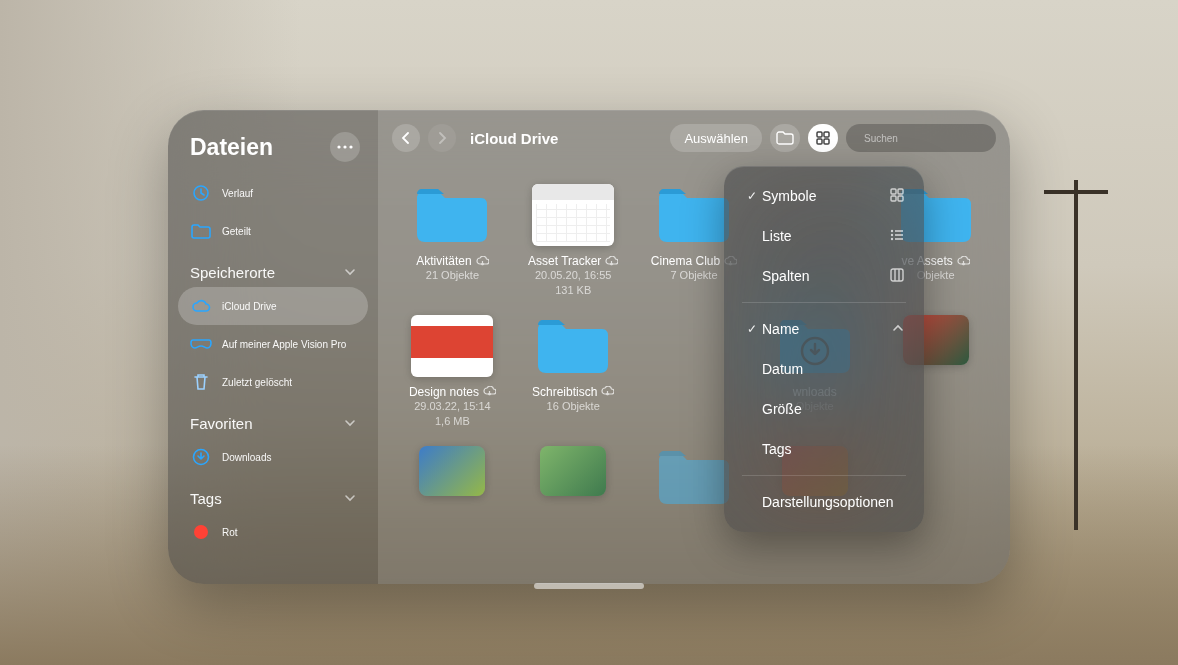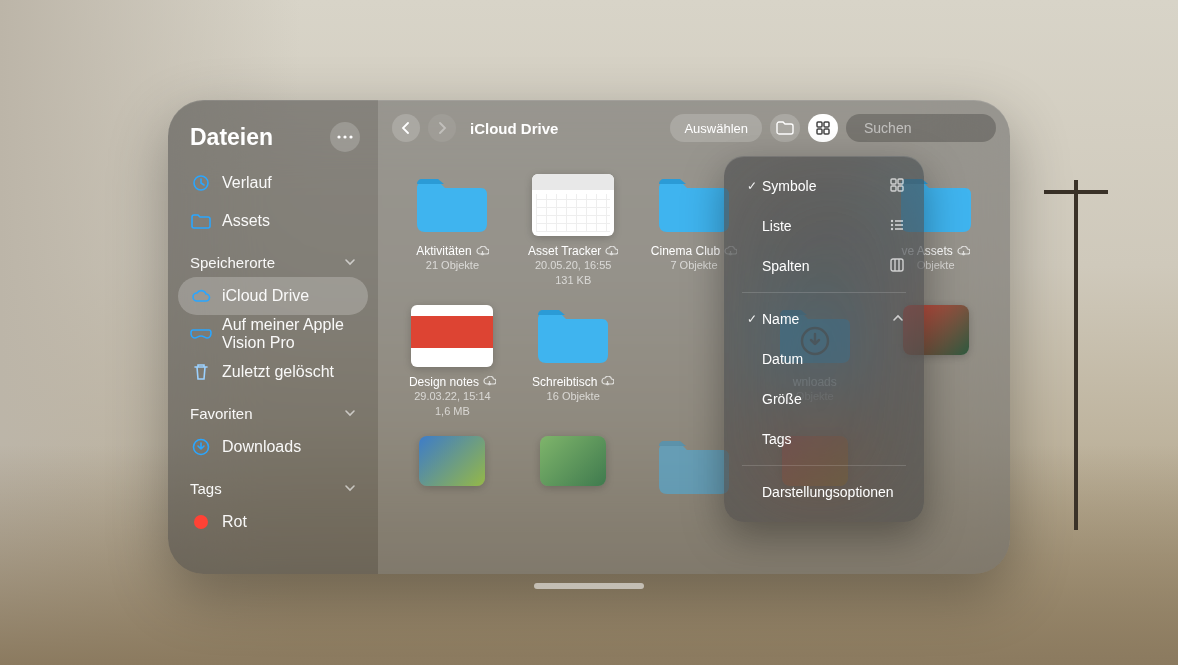--- a/index.html
+++ b/index.html
@@ -7,42 +7,42 @@
   width: 1178px; height: 665px;
   background: linear-gradient(180deg, #d8d4c8 0%, #cfc9bb 40%, #a89878 100%);
   position: relative; overflow: hidden;
 }
 .room-wall-left { position: absolute; left: 0; top: 0; bottom: 0; width: 300px; background: linear-gradient(90deg, #bcb5a8 0%, transparent 100%); }
 .room-floor { position: absolute; left: 0; right: 0; bottom: 0; height: 220px; background: linear-gradient(180deg, transparent 0%, #8b7a5f 100%); }
 .coat-rack { position: absolute; right: 100px; top: 180px; width: 4px; height: 350px; background: #3a3228; }
 .coat-rack::before { content:''; position: absolute; top: 10px; left: -30px; width: 64px; height: 4px; background: #3a3228; }
 
 .window {
-  position: absolute; left: 168px; top: 100px; width: 842px; height: 474px;
+  position: absolute; left: 168px; top: 110px; width: 842px; height: 474px;
   border-radius: 36px;
   background: rgba(80,80,80,0.4);
   backdrop-filter: blur(40px) saturate(120%);
   box-shadow: 0 20px 60px rgba(0,0,0,0.3), inset 0 1px 0 rgba(255,255,255,0.15);
   display: flex;
   overflow: visible;
 }
 .sidebar {
   width: 210px; flex-shrink: 0;
   background: rgba(50,50,50,0.25);
   border-radius: 36px 0 0 36px;
   padding: 22px 10px 10px 10px;
   overflow: hidden;
 }
 .sidebar-header { display: flex; align-items: center; padding: 0 8px 12px 12px; }
 .sidebar-title { color: #fff; font-size: 23px; font-weight: 700; flex: 1; }
 .more-btn { width: 30px; height: 30px; border-radius: 15px; background: rgba(255,255,255,0.18); display: flex; align-items: center; justify-content: center; cursor: pointer; }
 
 .sidebar-item {
   display: flex; align-items: center; height: 38px; padding: 0 12px;
-  border-radius: 19px; color: rgba(255,255,255,0.95); font-size: 16px; cursor: pointer;
+  border-radius: 19px; color: rgba(255,255,255,0.95); font-size: 10px; cursor: pointer;
 }
 .sidebar-item.active { background: rgba(255,255,255,0.22); }
 .sidebar-item .icon { width: 22px; margin-right: 10px; display: flex; align-items: center; justify-content: center; }
 .section-header { display: flex; align-items: center; justify-content: space-between; padding: 14px 12px 6px 12px; color: rgba(255,255,255,0.95); font-size: 15px; font-weight: 400; }
 .chev { opacity: 0.6; }
 
 .tag-dot { width: 14px; height: 14px; border-radius: 7px; }
 
 .main {
   flex: 1; border-radius: 0 36px 36px 0; position: relative;
@@ -51,21 +51,21 @@
 }
 .toolbar { display: flex; align-items: center; height: 56px; padding: 0 14px; }
 .nav-btn { width: 28px; height: 28px; border-radius: 14px; background: rgba(255,255,255,0.18); margin-right: 8px; display: flex; align-items: center; justify-content: center; cursor: pointer; }
 .nav-btn.dim { opacity: 0.4; }
 .location-title { margin-left: 6px; color: #fff; font-weight: 600; font-size: 15px; flex: 1; }
 .toolbar-right { display: flex; align-items: center; gap: 8px; }
 .pill-btn { height: 28px; padding: 0 14px; border-radius: 14px; background: rgba(255,255,255,0.18); color: #fff; font-size: 13px; display: flex; align-items: center; cursor: pointer; }
 .icon-btn { width: 30px; height: 28px; border-radius: 14px; background: rgba(255,255,255,0.18); display: flex; align-items: center; justify-content: center; cursor: pointer; }
 .icon-btn.active { background: #fff; }
 .search { width: 150px; height: 28px; border-radius: 14px; background: rgba(0,0,0,0.22); display: flex; align-items: center; padding: 0 10px; gap: 8px; }
-.search input { flex: 1; background: none; border: none; color: #fff; font-size: 14px; outline: none; }
+.search input { flex: 1; background: none; border: none; color: #fff; font-size: 10px; outline: none; }
 .search input::placeholder { color: rgba(255,255,255,0.55); }
 
 .grid {
   padding: 18px 18px 0 18px;
   display: grid; grid-template-columns: repeat(5, 1fr); gap: 16px 8px;
 }
 .file-item { display: flex; flex-direction: column; align-items: center; text-align: center; }
 .folder-icon { width: 82px; height: 62px; position: relative; }
 .folder-icon svg { width: 100%; height: 100%; }
 .doc-icon { width: 82px; height: 62px; border-radius: 6px; background: #fff; box-shadow: 0 2px 8px rgba(0,0,0,0.2); position: relative; overflow: hidden; }
@@ -123,21 +123,21 @@
             </svg>
           </span>
           <span>Verlauf</span>
         </div>
         <div class="sidebar-item">
           <span class="icon">
             <svg width="20" height="16" viewBox="0 0 20 16">
               <path d="M1 4c0-1 1-2 2-2h4l2 2h8c1 0 2 1 2 2v7c0 1-1 2-2 2H3c-1 0-2-1-2-2V4z" fill="none" stroke="#2aa6ff" stroke-width="1.6"></path>
             </svg>
           </span>
-          <span>Assets</span>
+          <span>Geteilt</span>
         </div>
       </div>
 
     <div class="section-header">
       <span>Speicherorte</span>
       <span class="chev">
         <svg width="12" height="12" viewBox="0 0 12 12">
             <path d="M2 4l4 4 4-4" stroke="#fff" stroke-width="1.6" fill="none" stroke-linecap="round"></path>
           </svg>
       </span>

